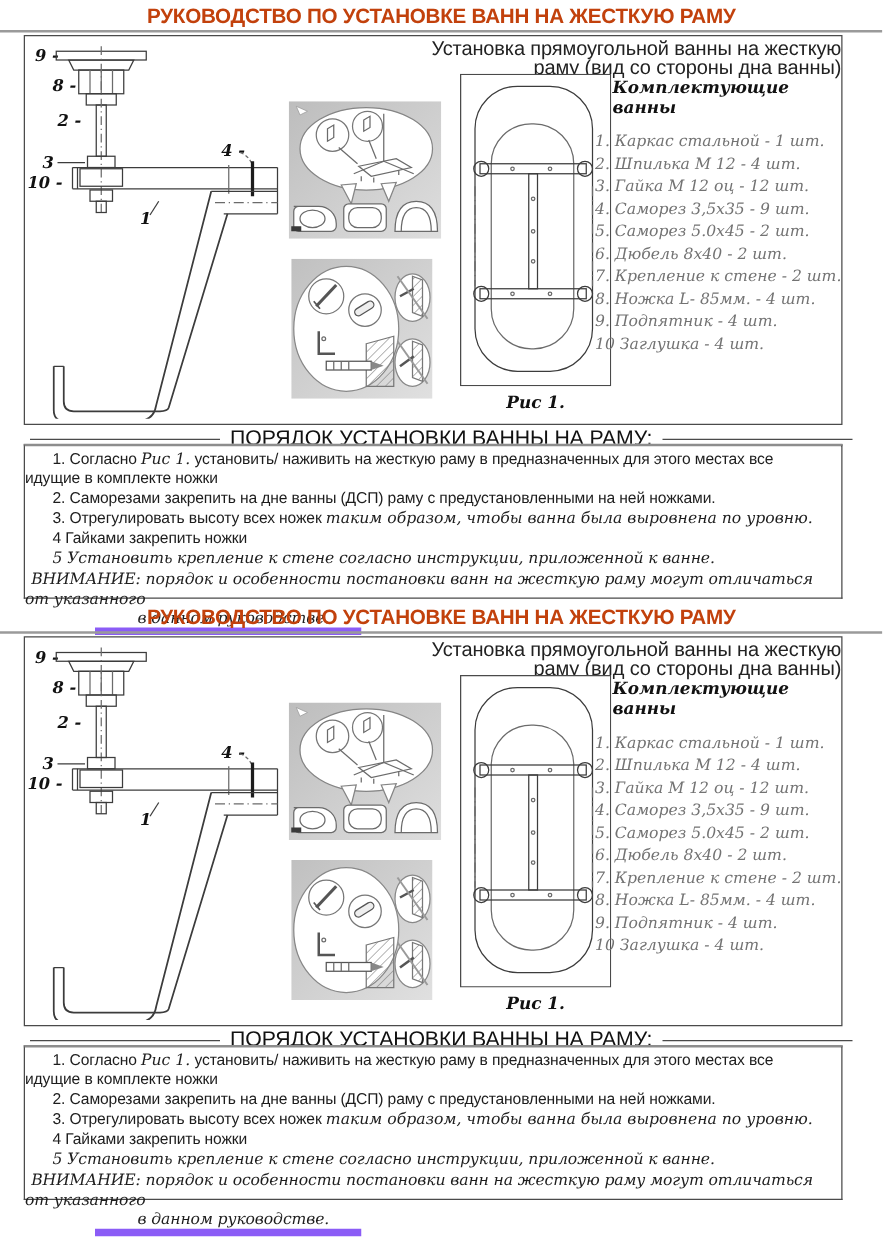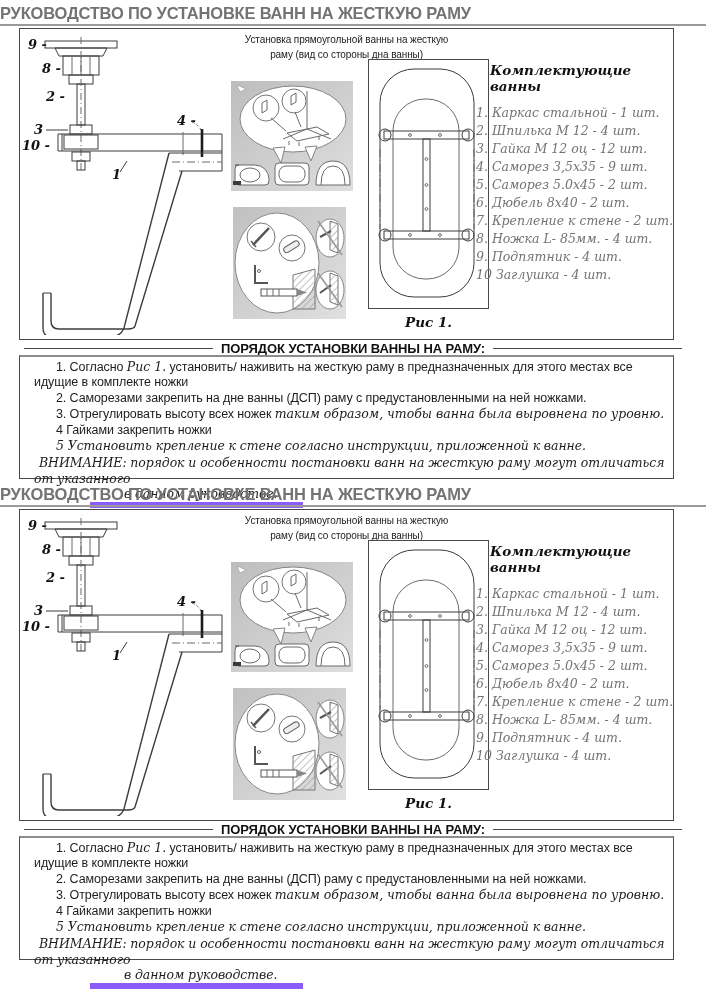--- a/index.html
+++ b/index.html
@@ -1,43 +1,43 @@
 <!DOCTYPE html>
 <html><head>
 <meta charset="utf-8">
 <style>
   html,body{margin:0;padding:0;background:#fff;}
   #sheet{position:relative;width:706px;height:1000px;background:#fff;overflow:hidden;
          font-family:"Liberation Sans",sans-serif;color:#1c1c1c;}
   .abs{position:absolute;}
   .half{position:absolute;left:0;width:706px;height:481px;}
 
-  .doc-title{top:4px;left:0;width:706px;text-align:left;
-    font-size:16.5px;font-weight:bold;letter-spacing:-0.2px;color:#737373;}
+  .doc-title{top:4px;left:0;width:706px;text-align:center;
+    font-size:16.5px;font-weight:bold;letter-spacing:-0.2px;color:#c2410c;}
   .title-rule{top:24px;left:0;width:706px;height:2px;background:#9a9a9a;}
 
   .main-box{left:19px;top:28px;width:653px;height:310px;border:1px solid #4a4a4a;background:#fff;}
-  .subtitle{top:3px;left:0;width:100%;text-align:center;font-size:10px;line-height:15px;color:#222;letter-spacing:-0.1px;}
+  .subtitle{top:3px;left:0;width:100%;text-align:right;font-size:16px;line-height:15px;color:#222;letter-spacing:-0.1px;}
 
   .fig-caption{left:348px;top:285px;width:121px;text-align:center;
     font-family:"DejaVu Serif",serif;font-style:italic;font-weight:bold;font-size:13.5px;color:#111;}
 
   .parts{left:456px;top:33px;width:182px;}
   .parts-heading{font-family:"DejaVu Serif",serif;font-style:italic;font-weight:bold;
     font-size:13.5px;margin:0 0 0 14px;color:#111;}
   .parts-list{margin-top:10px;}
   .part-item{font-family:"DejaVu Serif",serif;font-style:italic;font-size:12.5px;
     line-height:18px;white-space:nowrap;color:#737373;}
 
   .order-heading{top:341px;left:24px;right:24px;width:658px;display:flex;align-items:center;}
   .order-heading .rule{flex:1;height:1px;background:#4a4a4a;}
-  .order-heading .order-label{padding:0 8px;font-size:13px;font-weight:bold;letter-spacing:-0.1px;color:#111;white-space:nowrap;text-align:right;}
+  .order-heading .order-label{padding:0 8px;font-size:17px;font-weight:normal;letter-spacing:-0.1px;color:#111;white-space:nowrap;text-align:right;}
 
   .instr-box{left:19px;top:355px;width:655px;height:124px;border:1px solid #4a4a4a;
-    border-top:2px solid #8d8d8d;background:#fff;padding:2px 6px 0 14px;box-sizing:border-box;}
+    border-top:2px solid #8d8d8d;background:#fff;padding:2px 6px 0 0;box-sizing:border-box;}
   .instr-box p{margin:0;font-size:12.5px;line-height:15.4px;letter-spacing:-0.1px;color:#1d1d1d;}
   .step{text-indent:22px;}
   .cont{text-indent:0;}
   .it{font-family:"DejaVu Serif",serif;font-style:italic;letter-spacing:0;}
   .warn{text-indent:5px;margin-top:2px !important;}
   .warn-line2{text-indent:0;}
   .warn-underline{display:inline-block;margin-left:56px;padding:0 26px 0 34px;border-bottom:6px solid #8b5cf6;}
 
   svg text.callout{font-family:"DejaVu Serif",serif;font-style:italic;font-weight:bold;font-size:13px;fill:#111;}
   svg .ln{stroke:#3c3c3c;fill:none;}

